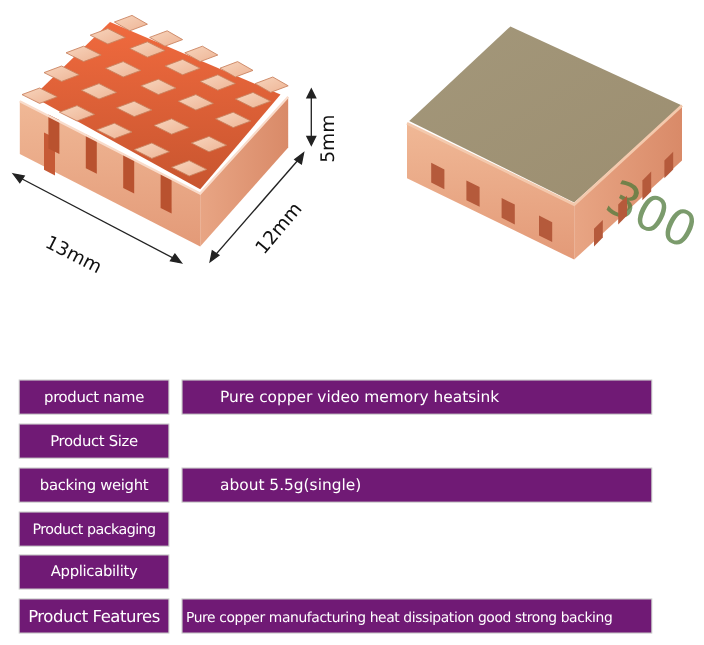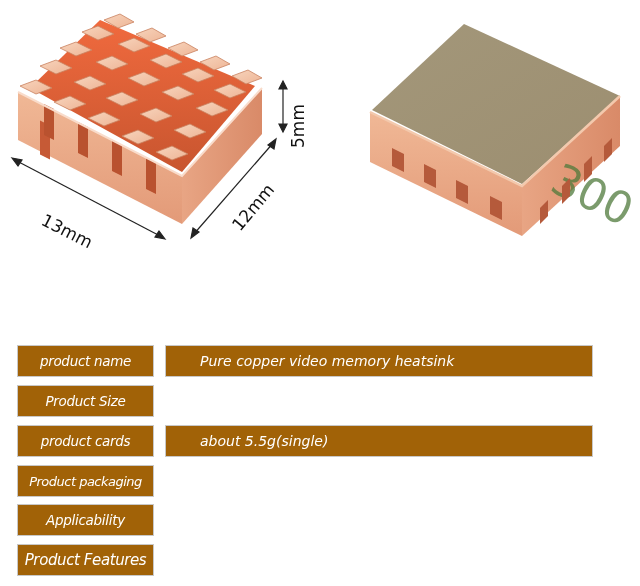--- a/index.html
+++ b/index.html
@@ -1,21 +1,21 @@
 <!DOCTYPE html>
 <html><head>
 <meta charset="utf-8">
 <style>
   html, body { margin: 0; padding: 0; background: #ffffff; }
   body { width: 640px; height: 586px; position: relative; overflow: hidden;
          font-family: "DejaVu Sans", "Liberation Sans", sans-serif; }
   .product-images { position: absolute; left: 0; top: 0; width: 640px; height: 300px; }
   .spec-table { position: absolute; left: 0; top: 0; width: 640px; height: 586px; pointer-events: none; }
-  .cell { position: absolute; background: #a16207; color: #fff; box-shadow: 0 0 0 1px #c8c8c8;
-          display: flex; align-items: center; white-space: nowrap; overflow: hidden; font-style: italic; }
+  .cell { position: absolute; background: #701a75; color: #fff; box-shadow: 0 0 0 1px #c8c8c8;
+          display: flex; align-items: center; white-space: nowrap; overflow: hidden; }
   .label-cell { left: 18px; width: 135px; height: 30px; justify-content: center; font-size: 13.5px; letter-spacing: -0.3px; }
   .value-cell { left: 166px; width: 426px; height: 30px; padding-left: 34px; box-sizing: border-box; font-size: 14px; }
   .value-cell.big { font-size: 18px; letter-spacing: 0.2px; }
   .value-cell.tight { padding-left: 3px; font-size: 12.6px; letter-spacing: -0.35px; }
   .label-cell.tight { font-size: 13px; letter-spacing: -0.5px; text-align: center; }
   .label-cell.features { font-size: 15px; letter-spacing: -0.4px; }
   .dim-label { font-family: "DejaVu Sans", sans-serif; font-size: 17px; fill: #111; }
 </style>
 </head>
 <body>
@@ -140,21 +140,22 @@
     </g>
   </svg>
 </div>
 
 <div class="spec-table">
   <div class="cell label-cell" style="top:346px">product name</div>
   <div class="cell label-cell" style="top:386px">Product Size</div>
 
   <div class="cell value-cell" style="top:346px">Pure copper video memory heatsink</div>
 
-  <div class="cell label-cell" style="top:426px">product cards</div>
+  <div class="cell label-cell" style="top:426px">backing weight</div>
   <div class="cell value-cell" style="top:426px">about 5.5g(single)</div>
 
   <div class="cell label-cell tight" style="top:466px">Product packaging</div>
 
   <div class="cell label-cell" style="top:505px">Applicability</div>
 
   <div class="cell label-cell features" style="top:545px">Product Features</div>
+  <div class="cell value-cell tight" style="top:545px">Pure copper manufacturing heat dissipation good strong backing</div>
 </div>
 
 </body></html>

